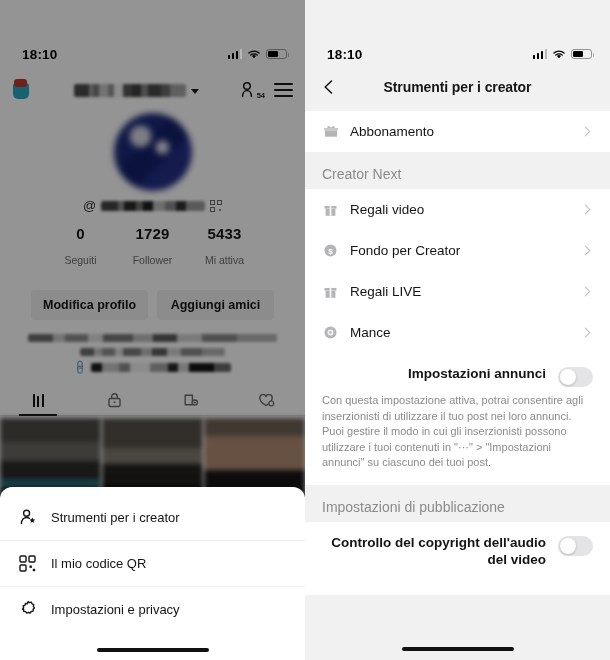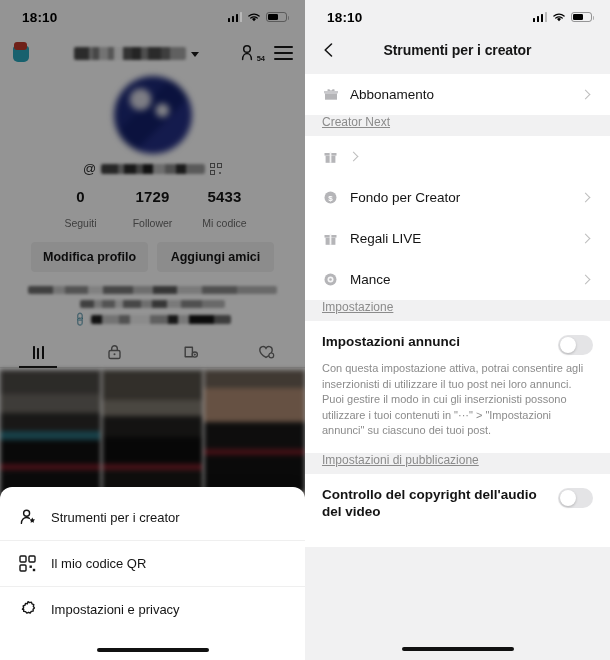--- a/index.html
+++ b/index.html
@@ -10,21 +10,21 @@
     overflow:hidden;
     -webkit-font-smoothing:antialiased;
   }
   .screens { display:flex; width:610px; height:660px; }
   .screen { width:305px; height:660px; position:relative; overflow:hidden; }
 
   
   .statusbar {
     height:34px; display:flex; align-items:center;
     justify-content:space-between; padding:0 18px 0 22px;
-    position:relative; z-index:5;
+    position:relative; z-index:5;margin-top:37px;
   }
   .sb-time { font-size:13.5px; font-weight:700; letter-spacing:.2px; color:#000; }
   .sb-right { display:flex; align-items:center; gap:5px; }
   .sig { display:flex; align-items:flex-end; gap:1.5px; height:10px; }
   .sig i { width:2.5px; background:#000; border-radius:.5px; display:block; }
   .sig i:nth-child(1){ height:4px; }
   .sig i:nth-child(2){ height:6px; }
   .sig i:nth-child(3){ height:8px; }
   .sig i:nth-child(4){ height:10px; background:#b9b9b9; }
   .batt {
@@ -97,21 +97,21 @@
   .qr-mini i:nth-child(1){ left:0; top:0; }
   .qr-mini i:nth-child(2){ right:0; top:0; }
   .qr-mini i:nth-child(3){ left:0; bottom:0; }
   .qr-mini i:nth-child(4){ right:1px; bottom:1px; width:2px;height:2px;border-radius:50%;background:#3a3a3a;border:none; }
 
   .stats { display:flex; justify-content:center; gap:0; margin-top:12px; }
   .stat { width:72px; text-align:center; }
   .stat-num { font-size:15px; font-weight:700; color:#161616; letter-spacing:.1px; }
   .stat-lbl { font-size:10.5px; color:#6d6d6d; margin-top:12px; }
 
-  .actions { display:flex; gap:9px; justify-content:center; margin-top:13px; }
+  .actions { display:flex; gap:9px; justify-content:center; margin-top:24px; }
   .act-btn {
     background:#f1f1f2; border-radius:4px; font-size:12.5px; font-weight:600;
     color:#161616; padding:8px 0; width:117px; text-align:center;
   }
   .bio { margin-top:14px; padding:0 28px; }
   .bio-line {
     height:8px; border-radius:2px; margin-bottom:6px;
     background:linear-gradient(90deg,#6f6f6f 0 10%,#c9c9c9 10% 15%,#8f8f8f 15% 24%,#dedede 24% 30%,
       #7a7a7a 30% 42%,#bebebe 42% 50%,#5e5e5e 50% 60%,#d2d2d2 60% 70%,#8a8a8a 70% 84%,#b5b5b5 84% 100%);
     filter:blur(1.4px);
@@ -166,29 +166,29 @@
   .r-header {
     height:32px; display:flex; align-items:center; padding:0 16px;
     background:#f1f1f2; position:relative;
   }
   .back-arrow { width:16px; height:16px; }
   .r-title {
     position:absolute; left:0; right:0; text-align:center;
     font-size:14px; font-weight:700; color:#161616; letter-spacing:-.1px;
   }
   .card { background:#fff; }
-  .sec-hdr { font-size:12px; color:#8b8b8b; padding:0 17px 7px;text-decoration:underline; }
+  .sec-hdr { font-size:14px; color:#8b8b8b; padding:14px 17px 7px; }
   .row { display:flex; align-items:center; padding:12px 17px; min-height:38px; }
   .row + .row { }
   .row-ic { width:17px; height:17px; margin-right:11px; display:flex; align-items:center; justify-content:center; flex-shrink:0; }
   .row-lbl { font-size:13.5px; color:#141414; font-weight:500; flex:1; }
   .chev-r { width:7px; height:7px; border-right:1.3px solid #bdbdbd; border-top:1.3px solid #bdbdbd; transform:rotate(45deg); margin-right:4px; }
 
   .toggle-row { display:flex; align-items:flex-start; padding:13px 17px 0; }
-  .toggle-txt { flex:1; padding-right:12px; }
+  .toggle-txt { flex:1; padding-right:12px;text-align:right; }
   .toggle-title { font-size:13.5px; font-weight:700; color:#141414; line-height:1.25; }
   .toggle-sub { font-size:11px; color:#8b8b8b; line-height:1.45; margin-top:5px; }
   .desc-block { font-size:11px; color:#8b8b8b; line-height:1.42; padding:6px 17px 14px; }
   .switch {
     width:35px; height:20px; border-radius:11px; background:#e4e4e6;
     position:relative; flex-shrink:0; margin-top:1px;
   }
   .switch i {
     position:absolute; left:2px; top:2px; width:16px; height:16px;
     border-radius:50%; background:#fff; box-shadow:0 1px 2.5px rgba(0,0,0,.22);
@@ -269,21 +269,21 @@
         <div class="stat">
           <div class="stat-num">0</div>
           <div class="stat-lbl">Seguiti</div>
         </div>
         <div class="stat">
           <div class="stat-num">1729</div>
           <div class="stat-lbl">Follower</div>
         </div>
         <div class="stat">
           <div class="stat-num">5433</div>
-          <div class="stat-lbl">Mi codice</div>
+          <div class="stat-lbl">Mi attiva</div>
         </div>
       </div>
 
       <div class="actions">
         <div class="act-btn">Modifica profilo</div>
         <div class="act-btn">Aggiungi amici</div>
       </div>
 
       <div class="bio">
         <div class="bio-line"></div>
@@ -419,20 +419,21 @@
 
       <div class="card">
         <div class="row">
           <span class="row-ic">
             <svg width="15" height="15" viewBox="0 0 15 15">
               <rect x="1.5" y="4" width="12" height="2.6" fill="#b5b5b8"></rect>
               <rect x="2.6" y="6.8" width="9.8" height="7" fill="#b5b5b8"></rect>
               <rect x="6.6" y="2.6" width="1.8" height="11.2" fill="#f5f5f6"></rect>
             </svg>
           </span>
+          <span class="row-lbl">Regali video</span>
           <span class="chev-r"></span>
         </div>
         <div class="row">
           <span class="row-ic">
             <svg width="15" height="15" viewBox="0 0 15 15">
               <circle cx="7.5" cy="7.5" r="6" fill="#b5b5b8"></circle>
               <text x="7.5" y="10.6" font-size="8" font-weight="700" text-anchor="middle" fill="#fff" font-family="Liberation Sans, sans-serif">$</text>
             </svg>
           </span>
           <span class="row-lbl">Fondo per Creator</span>
@@ -455,21 +456,20 @@
               <circle cx="7.5" cy="7.5" r="6" fill="#b5b5b8"></circle>
               <circle cx="7.5" cy="7.5" r="3" fill="#f5f5f6"></circle>
               <circle cx="7.5" cy="7.5" r="1.3" fill="#b5b5b8"></circle>
             </svg>
           </span>
           <span class="row-lbl">Mance</span>
           <span class="chev-r"></span>
         </div>
       </div>
 
-      <div class="sec-hdr">Impostazione</div>
 
       <div class="card">
         <div class="toggle-row">
           <div class="toggle-txt">
             <div class="toggle-title">Impostazioni annunci</div>
           </div>
           <div class="switch">
               <i></i>
             </div>
         </div>

